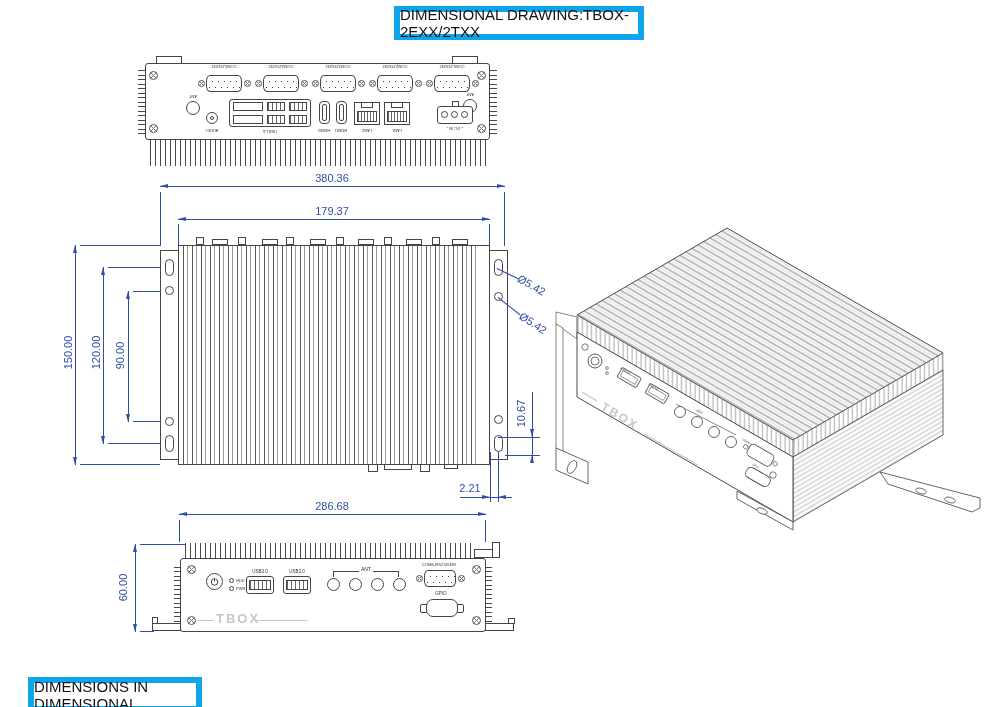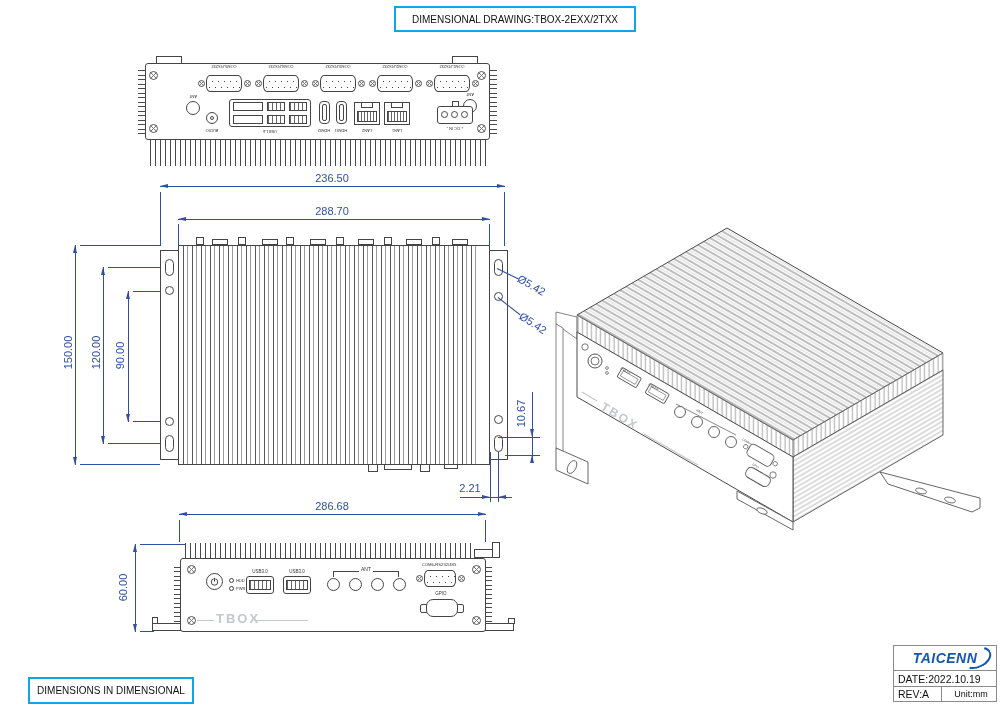--- a/index.html
+++ b/index.html
@@ -27,22 +27,22 @@
   .ar{position:absolute;width:0;height:0;border:solid rgba(0,0,0,0);}
   .ar.l{border-width:2.5px 8px 2.5px 0;border-right-color:#2e4fa5;}
   .ar.r{border-width:2.5px 0 2.5px 8px;border-left-color:#2e4fa5;}
   .ar.u{border-width:0 2.5px 8px 2.5px;border-bottom-color:#2e4fa5;}
   .ar.d{border-width:8px 2.5px 0 2.5px;border-top-color:#2e4fa5;}
   .db9{position:absolute;border:1px solid #454545;border-radius:4px/6px;background:
      radial-gradient(circle 1px at 0 0,#444 90%,rgba(0,0,0,0) 100%) 5px 5px/6px 20px repeat-x,
      radial-gradient(circle 1px at 0 0,#444 90%,rgba(0,0,0,0) 100%) 8px 11px/6px 20px repeat-x,#fff;
      box-sizing:border-box;}
   .tiny{font-size:4px;}
-  .note-box{position:absolute;border:2px solid #0ea5e9;background:#fff;display:flex;align-items:center;
-     justify-content:center;font-size:10px;color:#111;}
+  .note-box{position:absolute;border:6px solid #0ea5e9;background:#fff;display:flex;align-items:center;
+     justify-content:center;font-size:15px;color:#111;}
   .tb-cell{box-sizing:border-box;border-top:1px solid #8a8a8a;display:flex;align-items:center;padding-left:4px;}
 </style>
 </head>
 <body>
 
 <div id="sheet">
 
   <div class="note-box" style="left:394px;top:6px;width:238px;height:22px;">
     <span>DIMENSIONAL DRAWING:TBOX-2EXX/2TXX</span>
   </div>
@@ -157,28 +157,28 @@
     <div class="box" style="left:494px;top:435px;width:9px;height:17px;border-radius:5px;"></div>
 
     <div class="box" style="left:178px;top:245px;width:312px;height:220px;"></div>
     <div class="fins" style="left:183px;top:246px;width:294px;height:218px;border:none;"></div>
 
     <div class="dln" style="left:160px;top:192px;width:1px;height:54px;"></div>
     <div class="dln" style="left:504px;top:192px;width:1px;height:54px;"></div>
     <div class="dln" style="left:160px;top:186px;width:345px;height:1px;"></div>
     <div class="ar l" style="left:160px;top:184px;"></div>
     <div class="ar r" style="left:497px;top:184px;"></div>
-    <div class="dim" style="left:297px;top:173px;width:70px;">236.50</div>
+    <div class="dim" style="left:297px;top:173px;width:70px;">380.36</div>
 
     <div class="dln" style="left:178px;top:224px;width:1px;height:22px;"></div>
     <div class="dln" style="left:489px;top:224px;width:1px;height:22px;"></div>
     <div class="dln" style="left:178px;top:219px;width:312px;height:1px;"></div>
     <div class="ar l" style="left:178px;top:217px;"></div>
     <div class="ar r" style="left:482px;top:217px;"></div>
-    <div class="dim" style="left:297px;top:206px;width:70px;">288.70</div>
+    <div class="dim" style="left:297px;top:206px;width:70px;">179.37</div>
 
     <div class="dln" style="left:80px;top:245px;width:80px;height:1px;"></div>
     <div class="dln" style="left:80px;top:464px;width:80px;height:1px;"></div>
     <div class="dln" style="left:75px;top:245px;width:1px;height:220px;"></div>
     <div class="ar u" style="left:73px;top:245px;"></div>
     <div class="ar d" style="left:73px;top:457px;"></div>
     <div class="dim" style="left:46px;top:347px;width:44px;transform:rotate(-90deg);">150.00</div>
 
     <div class="dln" style="left:108px;top:267px;width:52px;height:1px;"></div>
     <div class="dln" style="left:108px;top:443px;width:52px;height:1px;"></div>
@@ -363,29 +363,14 @@
 
     <line x1="42" y1="184" x2="57" y2="193" stroke="#c5c8cb" stroke-width="1.2"></line>
     <text transform="translate(60,201) rotate(31)" font-size="12" font-weight="bold" letter-spacing="2" fill="#c5c8cb">TBOX</text>
     <line x1="104" y1="226" x2="158" y2="257" stroke="#c5c8cb" stroke-width="1.2"></line>
   </svg>
 
   <div class="note-box" style="left:28px;top:677px;width:162px;height:23px;">
     <span>DIMENSIONS IN DIMENSIONAL</span>
   </div>
 
-  <div class="abs" style="left:893px;top:645px;width:104px;height:57px;border:1px solid #8a8a8a;box-sizing:border-box;background:#fff;">
-    <div class="abs" style="left:0;top:0;width:102px;height:24px;display:flex;align-items:center;justify-content:center;">
-      <span style="position:relative;font-style:italic;font-weight:bold;font-size:14px;color:#1558b0;letter-spacing:0.5px;">TAICENN</span>
-      <span class="abs" style="left:68px;top:2px;width:26px;height:16px;border:2px solid rgba(0,0,0,0);border-bottom-color:#1558b0;border-right-color:#1558b0;border-radius:50%;transform:rotate(-25deg);"></span>
-    </div>
-    <div class="tb-cell" style="position:absolute;left:0;top:24px;width:102px;height:16px;font-size:10.5px;color:#111;">
-      <span>DATE:2022.10.19</span>
-    </div>
-    <div class="tb-cell" style="position:absolute;left:0;top:40px;width:48px;height:15px;border-right:1px solid #8a8a8a;font-size:10.5px;color:#111;">
-      <span>REV:A</span>
-    </div>
-    <div class="tb-cell" style="position:absolute;left:48px;top:40px;width:54px;height:15px;font-size:9px;color:#111;justify-content:center;">
-      <span>Unit:mm</span>
-    </div>
-  </div>
 
 </div>
 
 </body></html>

